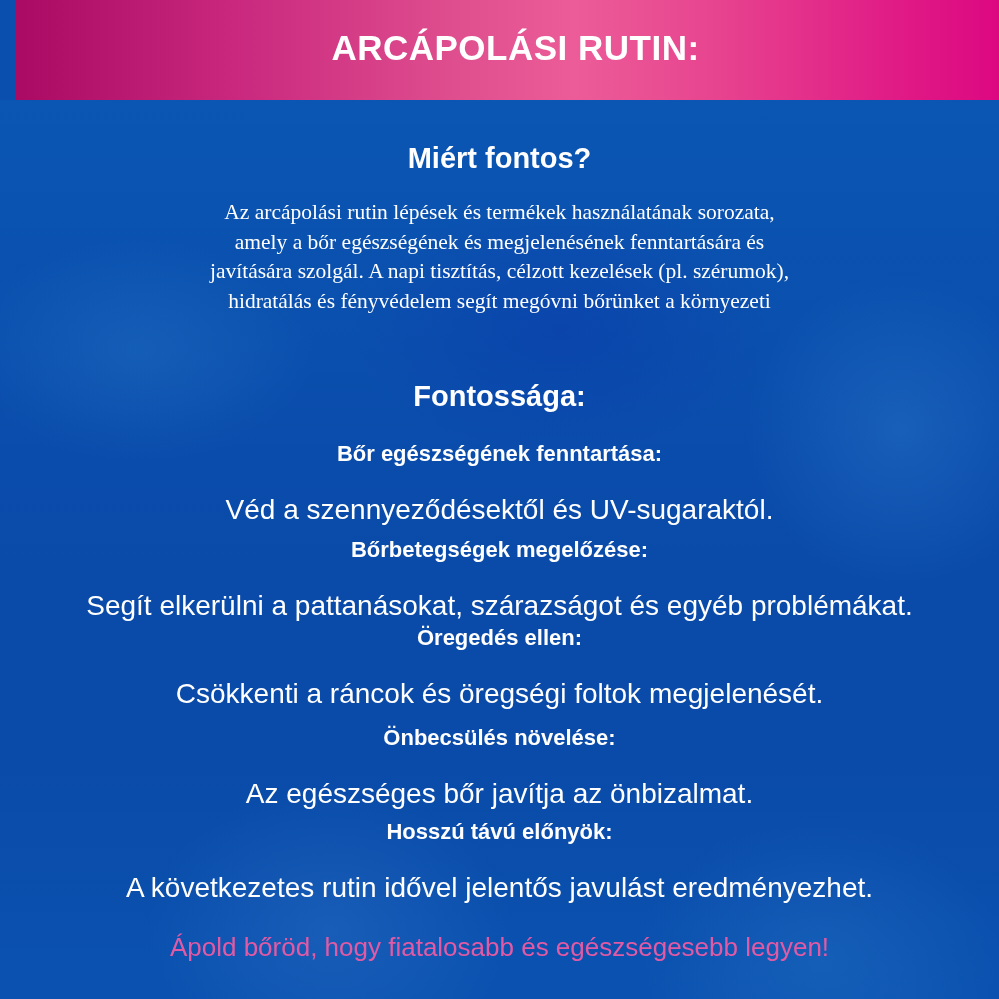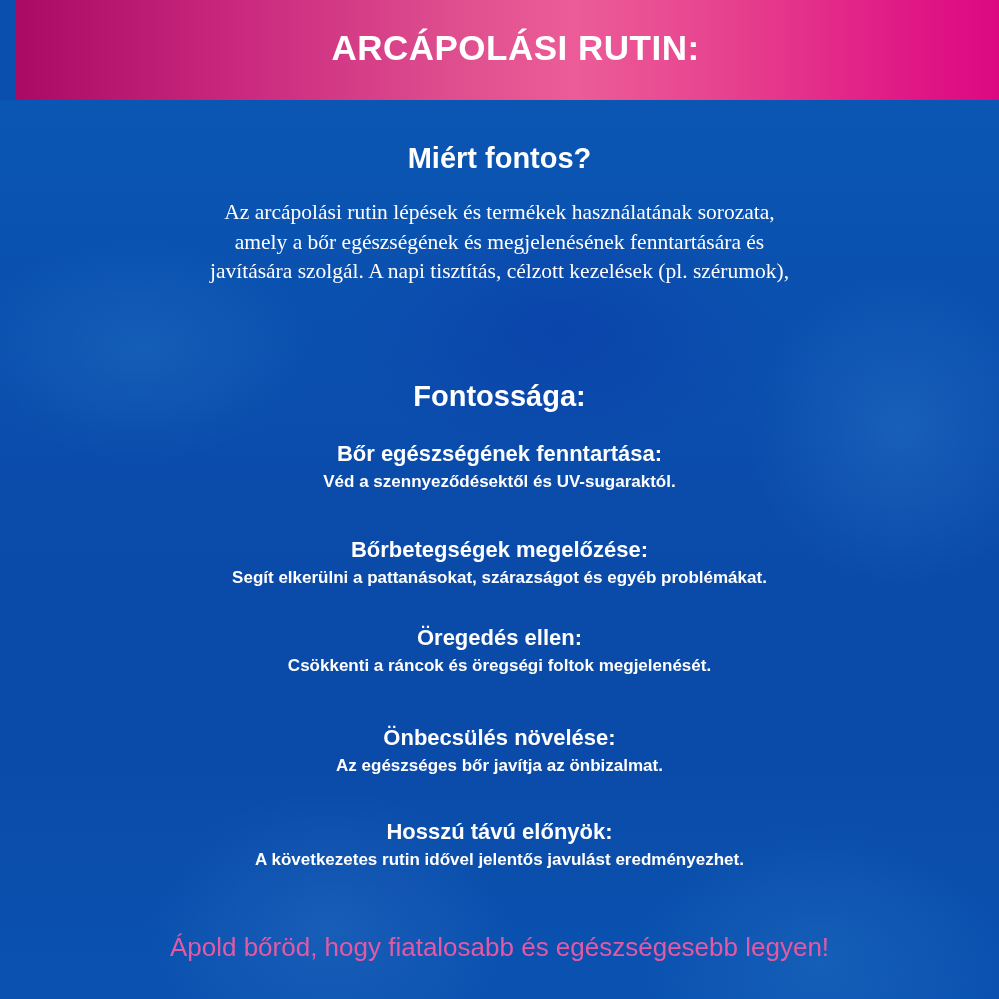--- a/index.html
+++ b/index.html
@@ -27,38 +27,39 @@
         radial-gradient(ellipse 250px 160px at 140px 250px, rgba(40,120,200,0.35), rgba(40,120,200,0) 70%),
         radial-gradient(ellipse 220px 220px at 900px 330px, rgba(50,130,210,0.35), rgba(50,130,210,0) 70%),
         radial-gradient(ellipse 260px 200px at 330px 830px, rgba(40,110,195,0.45), rgba(40,110,195,0) 70%),
         radial-gradient(ellipse 260px 200px at 820px 860px, rgba(40,120,200,0.35), rgba(40,120,200,0) 70%),
         linear-gradient(180deg, #0b56b3 0%, #0a4cab 40%, #0a4aa8 70%, #0b52b0 100%);
     }
     .center { position: absolute; left: 0; width: 999px; text-align: center; }
     .h2 { font-weight: 700; font-size: 29px; }
     .intro { font-size: 21.5px; line-height: 29.5px; font-weight: 400; }
     .item-title { font-weight: 700; font-size: 22px; line-height: 28px; }
-    .item-desc { font-size: 17px; line-height: 28px; font-weight: 700; }
+    .item-desc { font-size: 28px; line-height: 28px; font-weight: 400; margin-top: 28px; }
     .closing { font-weight: 400; font-size: 26px; color: #e35aa4; }
   </style>
 </head>
 <body>
 
 <div class="banner">
   <div class="banner-title">ARCÁPOLÁSI RUTIN:</div>
 </div>
 
 <div class="main">
 
   <div class="center h2" style="top:42px;">Miért fontos?</div>
 
   <div class="center intro" style="top:98px;font-family:Liberation Serif, serif;">
     <div>Az arcápolási rutin lépések és termékek használatának sorozata,</div>
     <div>amely a bőr egészségének és megjelenésének fenntartására és</div>
     <div>javítására szolgál. A napi tisztítás, célzott kezelések (pl. szérumok),</div>
+    <div>hidratálás és fényvédelem segít megóvni bőrünket a környezeti</div>
   </div>
 
   <div class="center h2" style="top:280px;">Fontossága:</div>
 
   <div class="center" style="top:340px;">
     <div class="item-title">Bőr egészségének fenntartása:</div>
     <div class="item-desc">Véd a szennyeződésektől és UV-sugaraktól.</div>
   </div>
 
   <div class="center" style="top:436px;">

